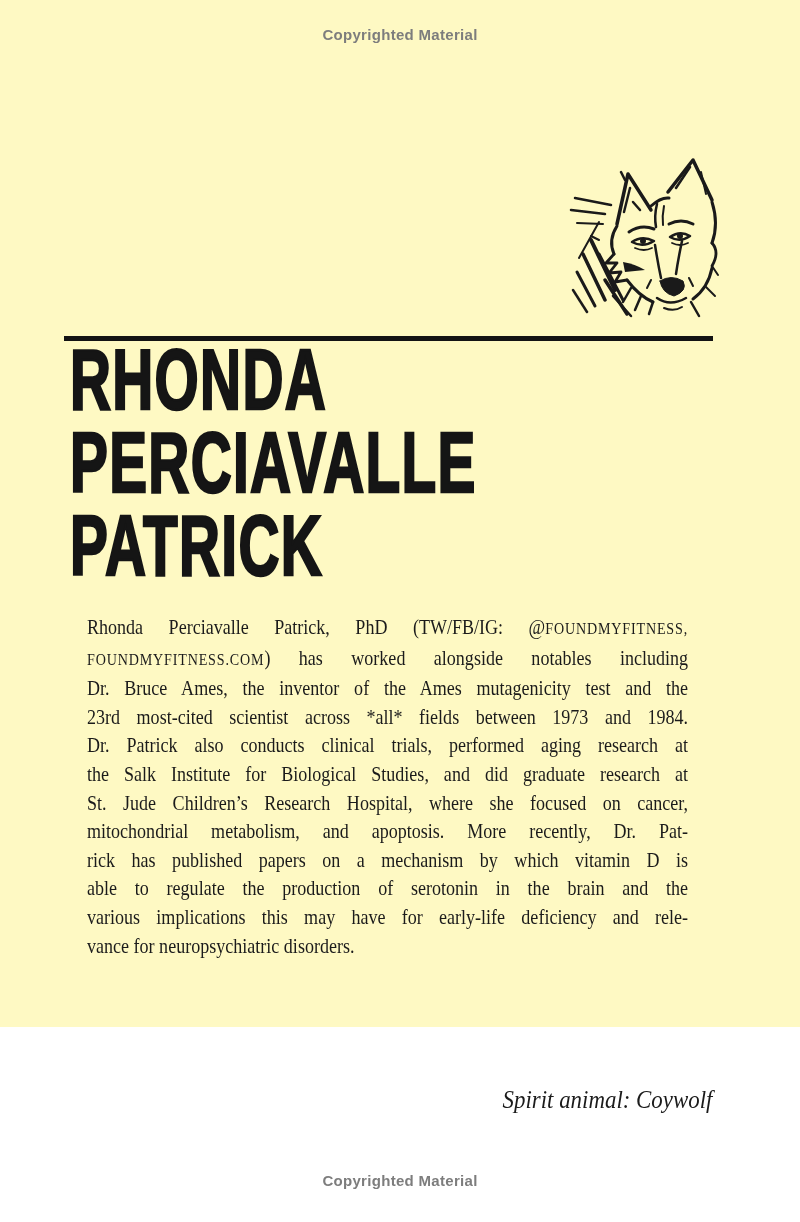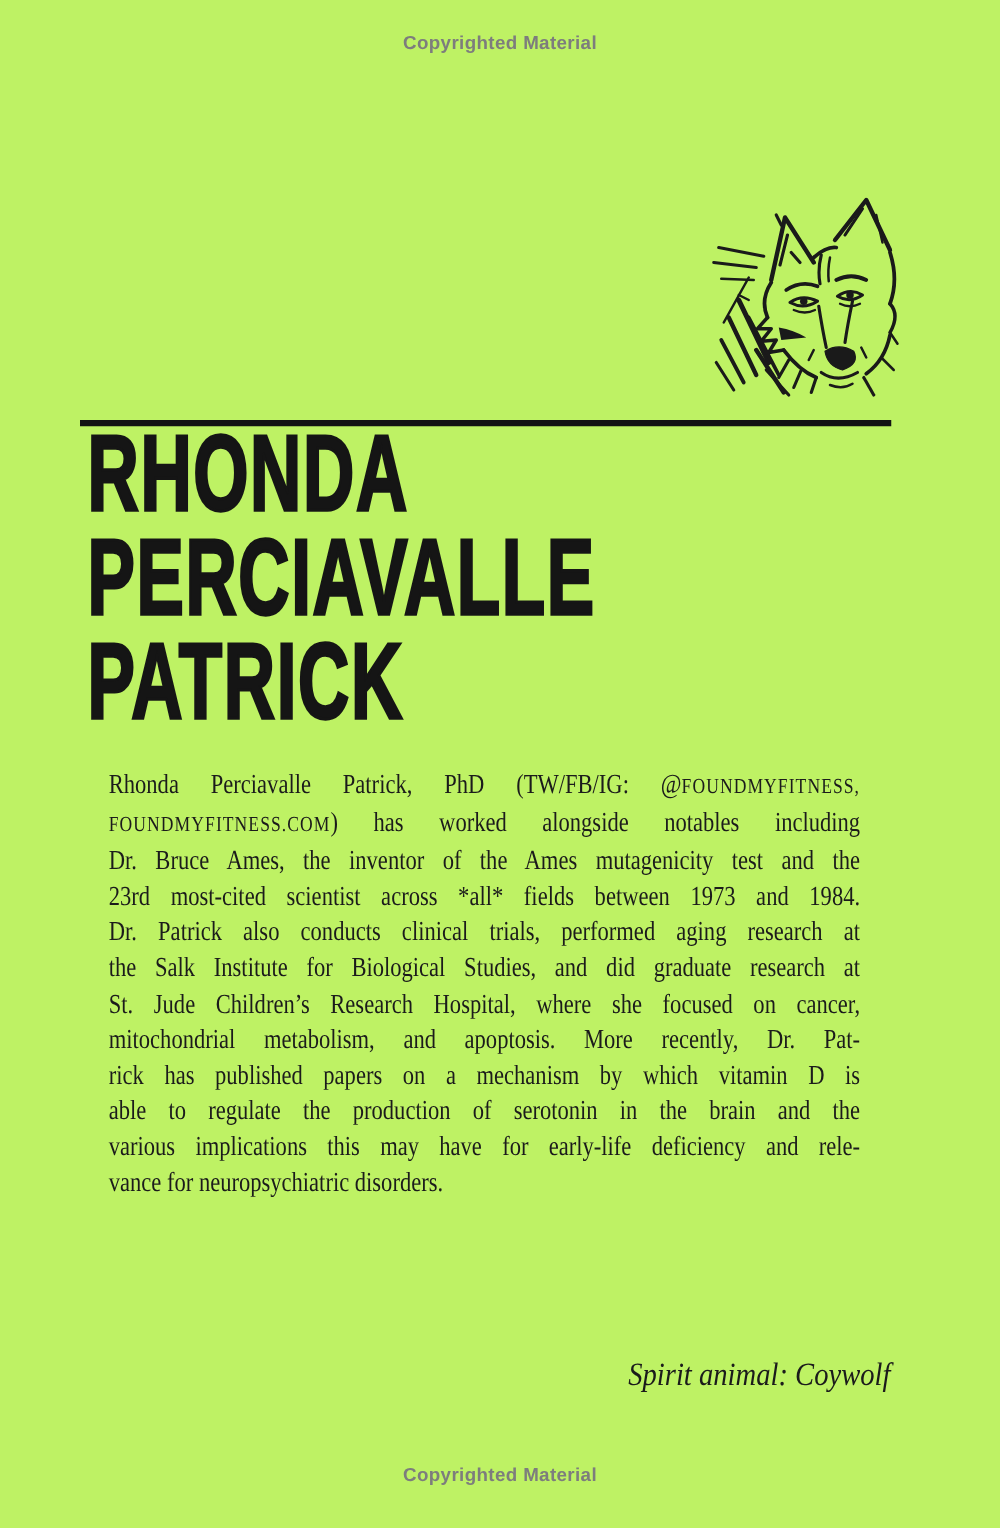--- a/index.html
+++ b/index.html
@@ -7,22 +7,22 @@
     padding: 0;
     background: #ffffff;
     width: 800px;
     height: 1222px;
     overflow: hidden;
     font-family: "Liberation Serif", serif;
   }
   .page {
     position: relative;
     width: 800px;
-    height: 1222px;
-    background: #bef264;
+    height: 1027px;
+    background: #fef9c3;
   }
   .copyright {
     position: absolute;
     left: 0;
     width: 800px;
     text-align: center;
     font-family: "Liberation Sans", sans-serif;
     font-weight: bold;
     font-size: 15px;
     color: #7d7d7d;

